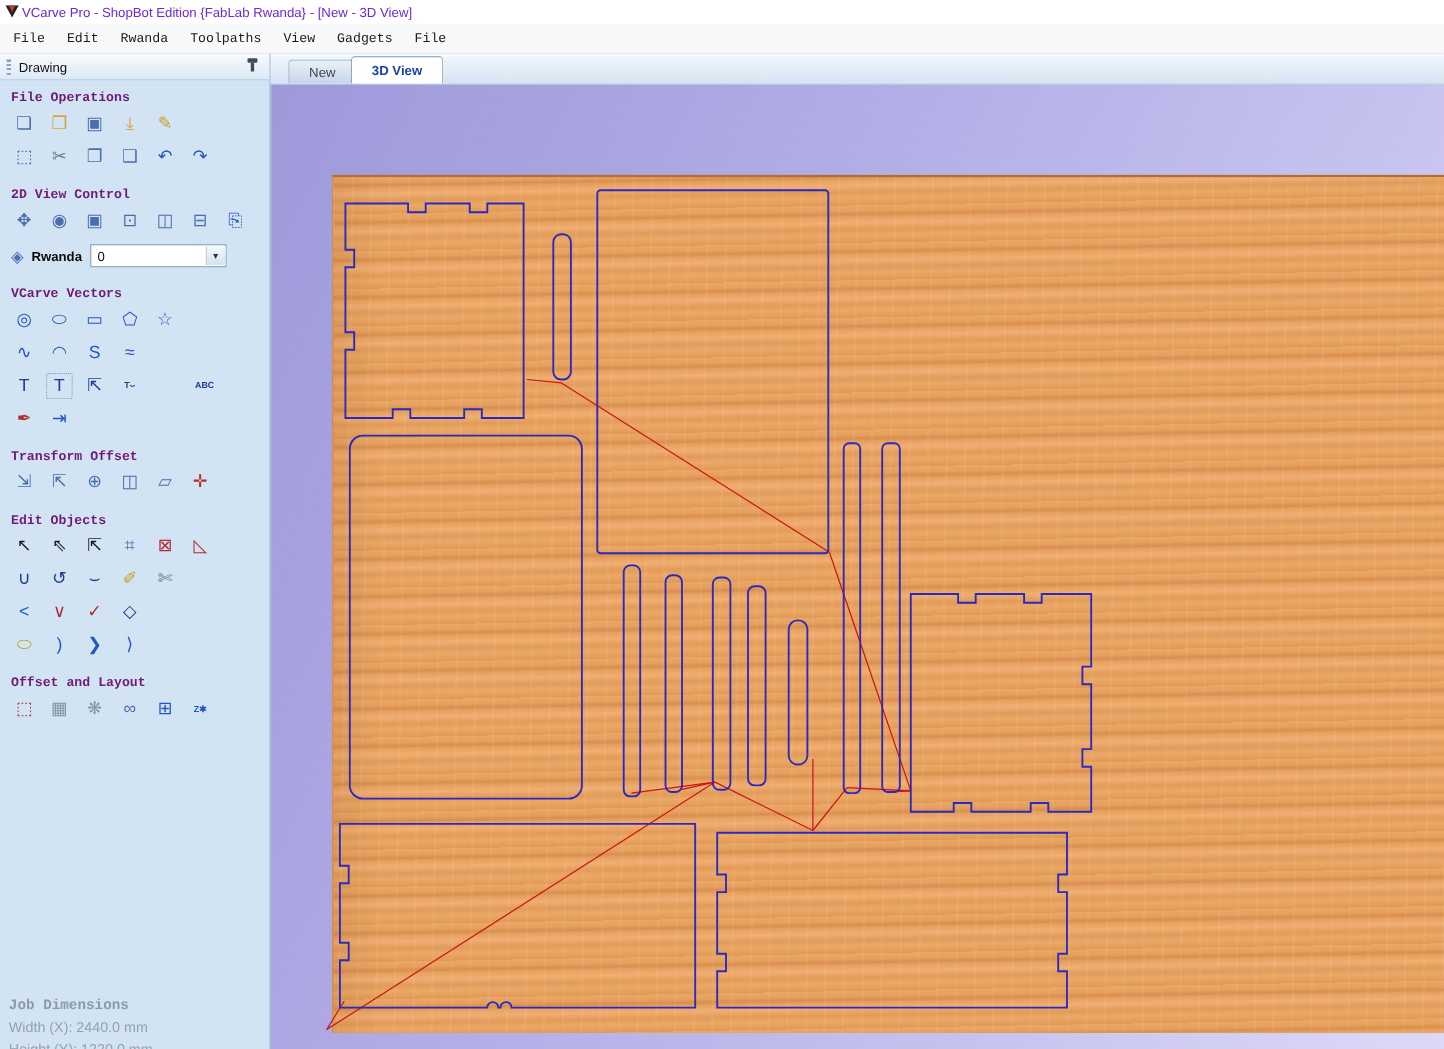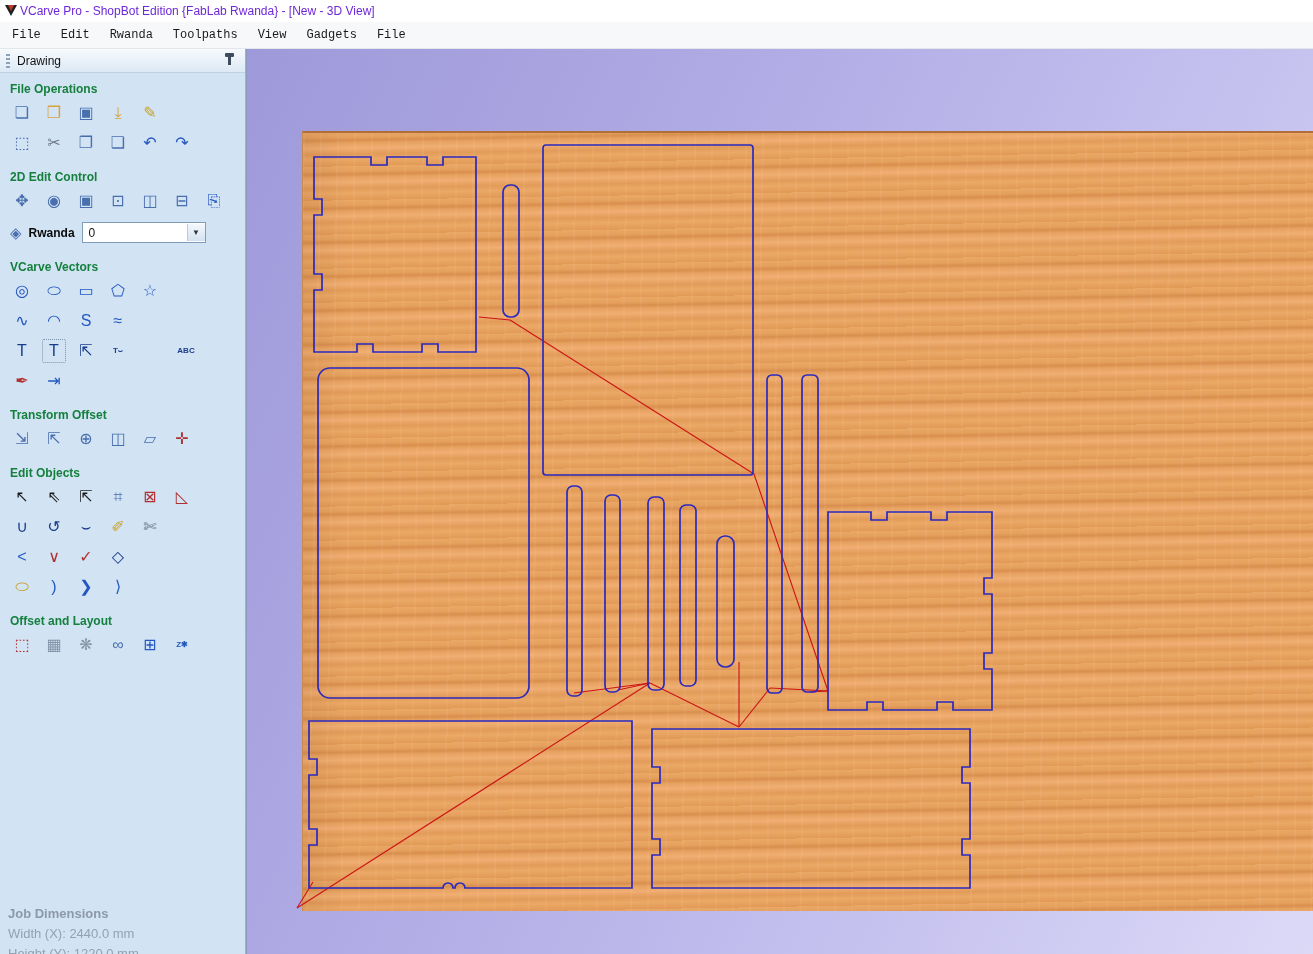--- a/index.html
+++ b/index.html
@@ -18,33 +18,33 @@
   .menu-item{padding:5px 10px;cursor:default;font-family:Liberation Mono, monospace;}
   
   .app{display:flex;height:906px;}
   
   .sidebar{width:245px;flex:0 0 245px;background:#d2e3f4;border-right:1px solid #9db4cb;position:relative;overflow:hidden;}
   .panel-header{height:23px;background:linear-gradient(#f7fafd,#dcE9f5);border-bottom:1px solid #bed2e5;display:flex;align-items:center;padding:0 8px 0 6px;font-size:12px;color:#111;}
   .grip{width:4px;height:14px;margin-right:7px;background-image:repeating-linear-gradient(#8ba2ba 0 2px,transparent 2px 4px);}
   .pin{width:3px;height:8px;background:#3f4c5c;position:relative;margin-left:auto;margin-right:6px;}
   .pin::before{content:"";position:absolute;top:-4px;left:-3px;width:9px;height:4px;background:#3f4c5c;border-radius:1px;}
   .section{padding:7px 10px 0 10px;}
-  .section-heading{font-weight:bold;font-size:12px;color:#15803d;margin:2px 0 5px 0;}
+  .section-heading{font-weight:bold;font-size:12px;color:#701a75;margin:2px 0 5px 0;font-family:Liberation Mono, monospace;}
   .icon-row{display:flex;gap:8px;margin:0 0 6px 0;}
   .tool-icon{width:22px;height:22px;display:flex;align-items:center;justify-content:center;font-size:16px;line-height:1;cursor:default;border:1px solid transparent;border-radius:2px;}
   .tool-icon.small{font-size:8px;font-weight:bold;letter-spacing:0;}
   .tool-icon.boxed{border:1px dotted #7b93ad;}
   .layer-row{display:flex;align-items:center;gap:7px;padding:3px 10px 8px 10px;font-size:12px;color:#0a0a0a;}
   .layer-glyph{font-size:15px;color:#4a6fae;}
   .layer-label{font-weight:bold;}
   .layer-select{width:122px;height:19px;background:#fff;border:1px solid #7f9db9;display:flex;align-items:center;justify-content:space-between;font-size:12px;color:#111;cursor:default;}
   .layer-select .val{padding-left:6px;}
   .layer-select .arrow-box{width:17px;height:17px;margin:0;background:linear-gradient(#f4f8fc,#d4e2f0);border-left:1px solid #b9cbdd;display:flex;align-items:center;justify-content:center;font-size:8px;color:#334;}
   .job-dims{position:absolute;left:8px;bottom:-9px;font-size:13px;line-height:20px;color:#94a1b0;}
-  .job-dims .jd-heading{font-weight:bold;color:#8c99a9;}
+  .job-dims .jd-heading{font-weight:bold;color:#8c99a9;font-family:Liberation Mono, monospace;}
   
   .content{flex:1;display:flex;flex-direction:column;position:relative;min-width:0;}
   .tabstrip{height:27px;background:linear-gradient(#f3f8fc,#d5e4f3);border-bottom:1px solid #a6bcd2;display:flex;align-items:flex-end;padding-left:16px;}
   .tab{height:21px;padding:0 18px;display:flex;align-items:center;font-size:12px;color:#3c4654;background:linear-gradient(#e9f0f8,#c6d6e8);border:1px solid #9db2c8;border-bottom:none;border-radius:4px 4px 0 0;margin-right:-5px;position:relative;cursor:default;}
   .tab.active{height:24px;background:#fff;color:#1d3fae;font-weight:bold;z-index:2;border-color:#8ea6bf;}
   
   .viewport{flex:1;position:relative;overflow:hidden;border-left:1px solid #8d9ac0;
     background:linear-gradient(115deg,#9e99d9 0%,#b3aee6 40%,#c6c2ef 70%,#dcd9f7 100%);}
   .wood{position:absolute;left:55px;top:82px;width:1013px;height:778px;
     border-top:2px solid #b06f38;border-left:1px solid #c98a50;
@@ -98,21 +98,21 @@
           <div class="icon-row">
             <div class="tool-icon" style="color: rgb(74, 111, 174);">⬚</div>
             <div class="tool-icon" style="color: rgb(107, 118, 134);">✂</div>
             <div class="tool-icon" style="color: rgb(74, 111, 174);">❐</div>
             <div class="tool-icon" style="color: rgb(74, 111, 174);">❑</div>
             <div class="tool-icon" style="color: rgb(36, 88, 192);">↶</div>
             <div class="tool-icon" style="color: rgb(36, 88, 192);">↷</div>
           </div>
         </div>
         <div class="section">
-          <div class="section-heading">2D Edit Control</div>
+          <div class="section-heading">2D View Control</div>
           <div class="icon-row">
             <div class="tool-icon" style="color: rgb(74, 111, 174);">✥</div>
             <div class="tool-icon" style="color: rgb(74, 111, 174);">◉</div>
             <div class="tool-icon" style="color: rgb(74, 111, 174);">▣</div>
             <div class="tool-icon" style="color: rgb(74, 111, 174);">⊡</div>
             <div class="tool-icon" style="color: rgb(74, 111, 174);">◫</div>
             <div class="tool-icon" style="color: rgb(74, 111, 174);">⊟</div>
             <div class="tool-icon" style="color: rgb(36, 88, 192);">⎘</div>
           </div>
         </div>
@@ -210,20 +210,24 @@
       </div>
 
     <div class="job-dims">
       <div class="jd-heading">Job Dimensions</div>
       <div>Width  (X): 2440.0 mm</div>
       <div>Height (Y): 1220.0 mm</div>
     </div>
   </div>
 
   <div class="content">
+    <div class="tabstrip" id="tabstrip">
+        <div class="tab">New</div>
+        <div class="tab active">3D View</div>
+      </div>
     <div class="viewport">
       <div class="wood"></div>
       <svg id="vector-overlay" viewBox="0 0 1068 879" xmlns="http://www.w3.org/2000/svg">
           <line x1="232" y1="268" x2="263" y2="271" stroke="#cc1414" stroke-width="1.1"></line>
           <line x1="263" y1="271" x2="507" y2="425" stroke="#cc1414" stroke-width="1.1"></line>
           <line x1="507" y1="425" x2="581" y2="642" stroke="#cc1414" stroke-width="1.1"></line>
           <line x1="581" y1="642" x2="523" y2="639" stroke="#cc1414" stroke-width="1.1"></line>
           <line x1="523" y1="639" x2="492" y2="678" stroke="#cc1414" stroke-width="1.1"></line>
           <line x1="492" y1="678" x2="403" y2="634" stroke="#cc1414" stroke-width="1.1"></line>
           <line x1="403" y1="634" x2="327" y2="644" stroke="#cc1414" stroke-width="1.1"></line>

